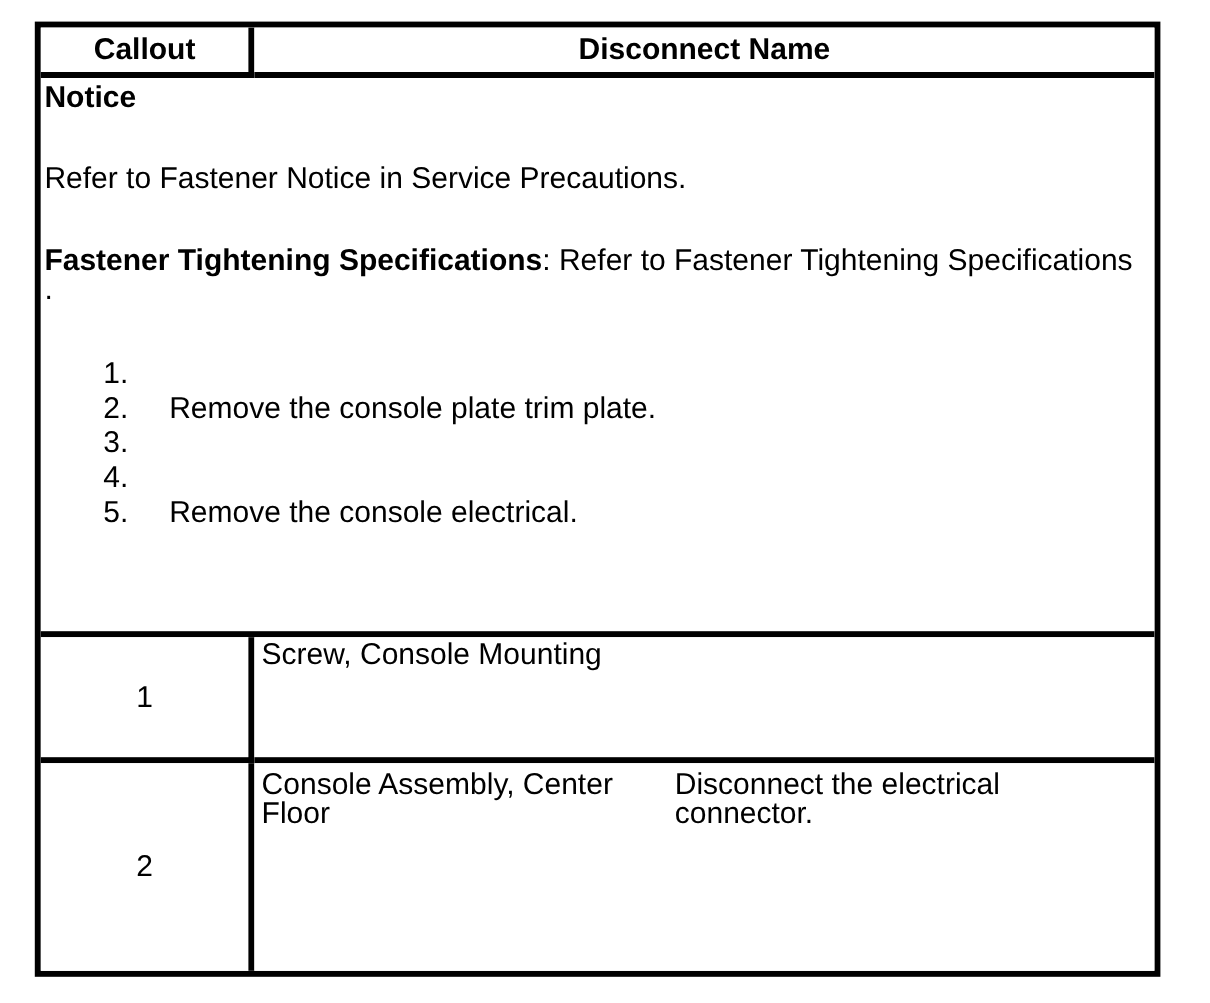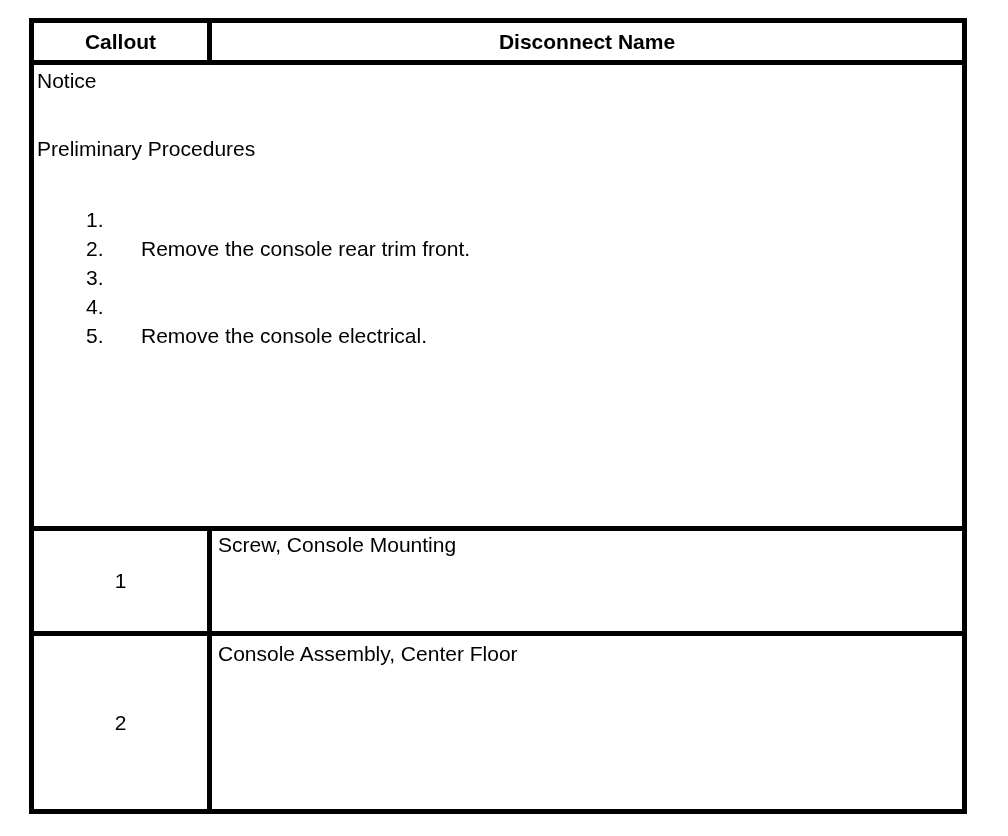--- a/index.html
+++ b/index.html
@@ -23,41 +23,41 @@
     left: 29px;
     top: 18px;
     width: 938px;
     height: 796px;
     box-sizing: border-box;
     border: 5px solid #000000;
     display: grid;
     grid-template-columns: 178px 1fr;
     grid-template-rows: 42px 466px 105px 1fr;
     background: #ffffff;
-    font-size: 21px;
+    font-size: 25px;
   }
   .cell {
     box-sizing: border-box;
     background: #ffffff;
   }
   .bb { border-bottom: 5px solid #000000; }
   .br { border-right: 5px solid #000000; }
   .header-cell {
     display: flex;
     align-items: center;
     justify-content: center;
     font-weight: bold;
   }
   .notice-cell {
     grid-column: 1 / 3;
     padding: 4px 8px 0 3px;
     line-height: 24px;
   }
   .notice-cell p { margin: 0 0 44px 0; }
-  .bold { font-weight: normal; }
+  .bold { font-weight: bold; }
   .prelim { margin-left: 100px; }
   .steps { margin: 0; }
   .step { display: flex; line-height: 29px; }
   .step-num {
     display: inline-block;
     margin-left: 49px;
     width: 55px;
     flex: 0 0 55px;
   }
   .callout-cell {
@@ -84,28 +84,29 @@
 
     <div class="cell header-cell bb br">
       <span>Callout</span>
     </div>
     <div class="cell header-cell bb">
       <span>Disconnect Name</span>
     </div>
 
     <div class="cell notice-cell bb">
       <p class="bold">Notice</p>
-      <p class="bold prelim">Preliminary Procedures</p>
+      <p>Refer to Fastener Notice in Service Precautions.</p>
+      <p><span class="bold">Fastener Tightening Specifications</span><span>: Refer to Fastener Tightening Specifications .</span></p>
       <div class="steps">
         <div class="step">
           <span class="step-num">1.</span>
         </div>
         <div class="step">
           <span class="step-num">2.</span>
-          <span class="step-text">Remove the console rear trim front.</span>
+          <span class="step-text">Remove the console plate trim plate.</span>
         </div>
         <div class="step">
           <span class="step-num">3.</span>
         </div>
         <div class="step">
           <span class="step-num">4.</span>
         </div>
         <div class="step">
           <span class="step-num">5.</span>
           <span class="step-text">Remove the console electrical.</span>
@@ -118,16 +119,17 @@
     </div>
     <div class="cell content-cell bb">
       <span>Screw, Console Mounting</span>
     </div>
 
     <div class="cell callout-cell br">
       <span>2</span>
     </div>
     <div class="cell content-cell content-cell-2">
       <span>Console Assembly, Center Floor</span>
+      <span>Disconnect the electrical connector.</span>
     </div>
 
   </div>
 </div>
 
 </body></html>

